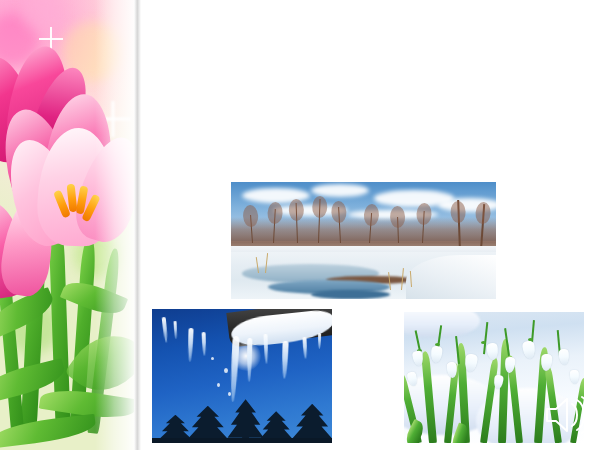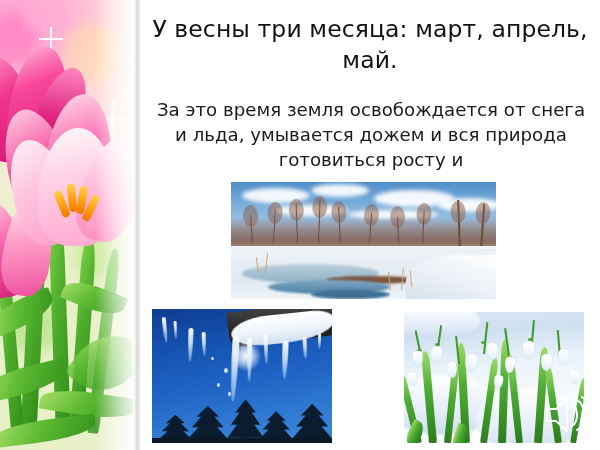--- a/index.html
+++ b/index.html
@@ -380,23 +380,21 @@
           <i></i>
           <i></i>
           <i></i>
       </span>
     </div>
 
     <div class="border-fade"></div>
   </div>
   <div class="border-edge"></div>
 
-  <div class="slide-title">У весны три месяца: март, апрель, май.</div>
-
-  <div class="slide-body">За это время земля освобождается от снега и льда, умывается дожем и вся природа готовиться  росту и</div>
+
 
   <div class="photo" id="photo-landscape">
     <div class="lnd-sky"></div>
     <div class="cloud" style="left:4%;  top:5%;  width:26%; height:13%;"></div>
     <div class="cloud" style="left:30%; top:2%;  width:22%; height:11%;"></div>
     <div class="cloud" style="left:54%; top:7%;  width:30%; height:14%;"></div>
     <div class="cloud" style="left:78%; top:14%; width:24%; height:12%;"></div>
     <div class="cloud" style="left:16%; top:20%; width:28%; height:9%;"></div>
     <div class="cloud" style="left:44%; top:24%; width:34%; height:8%;"></div>
 

